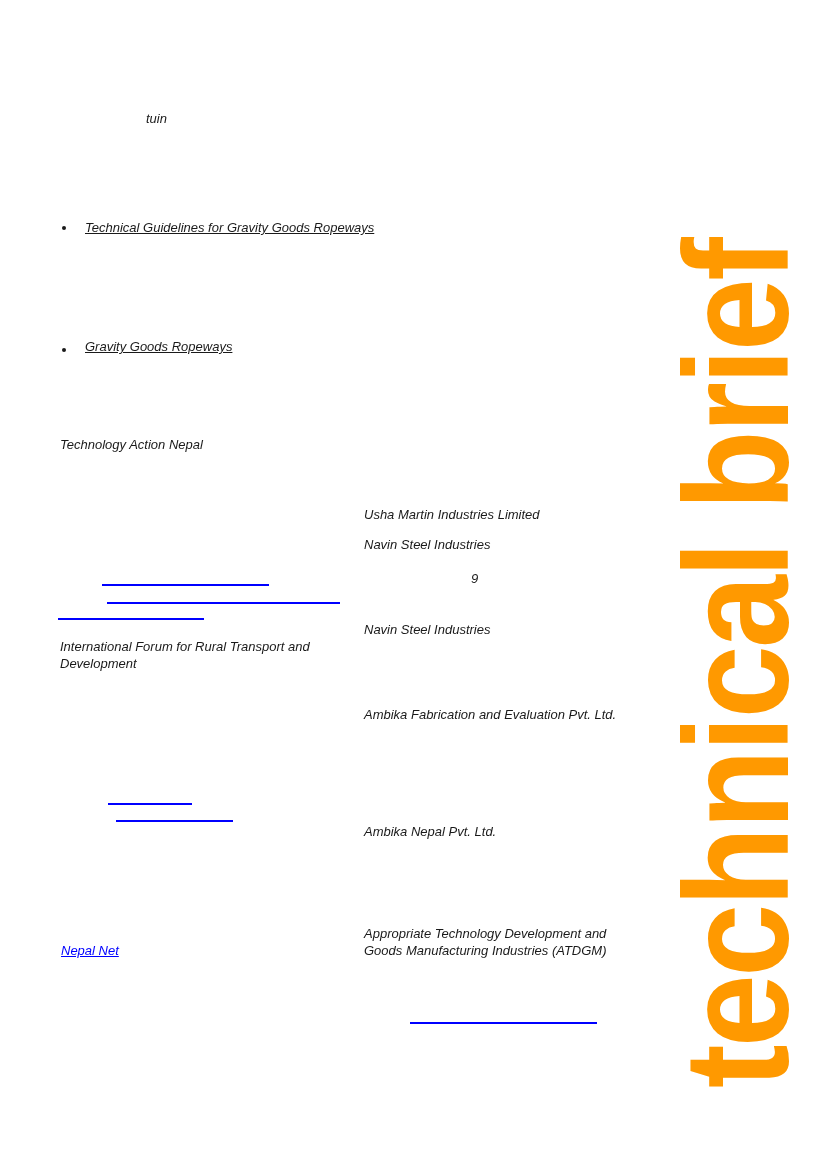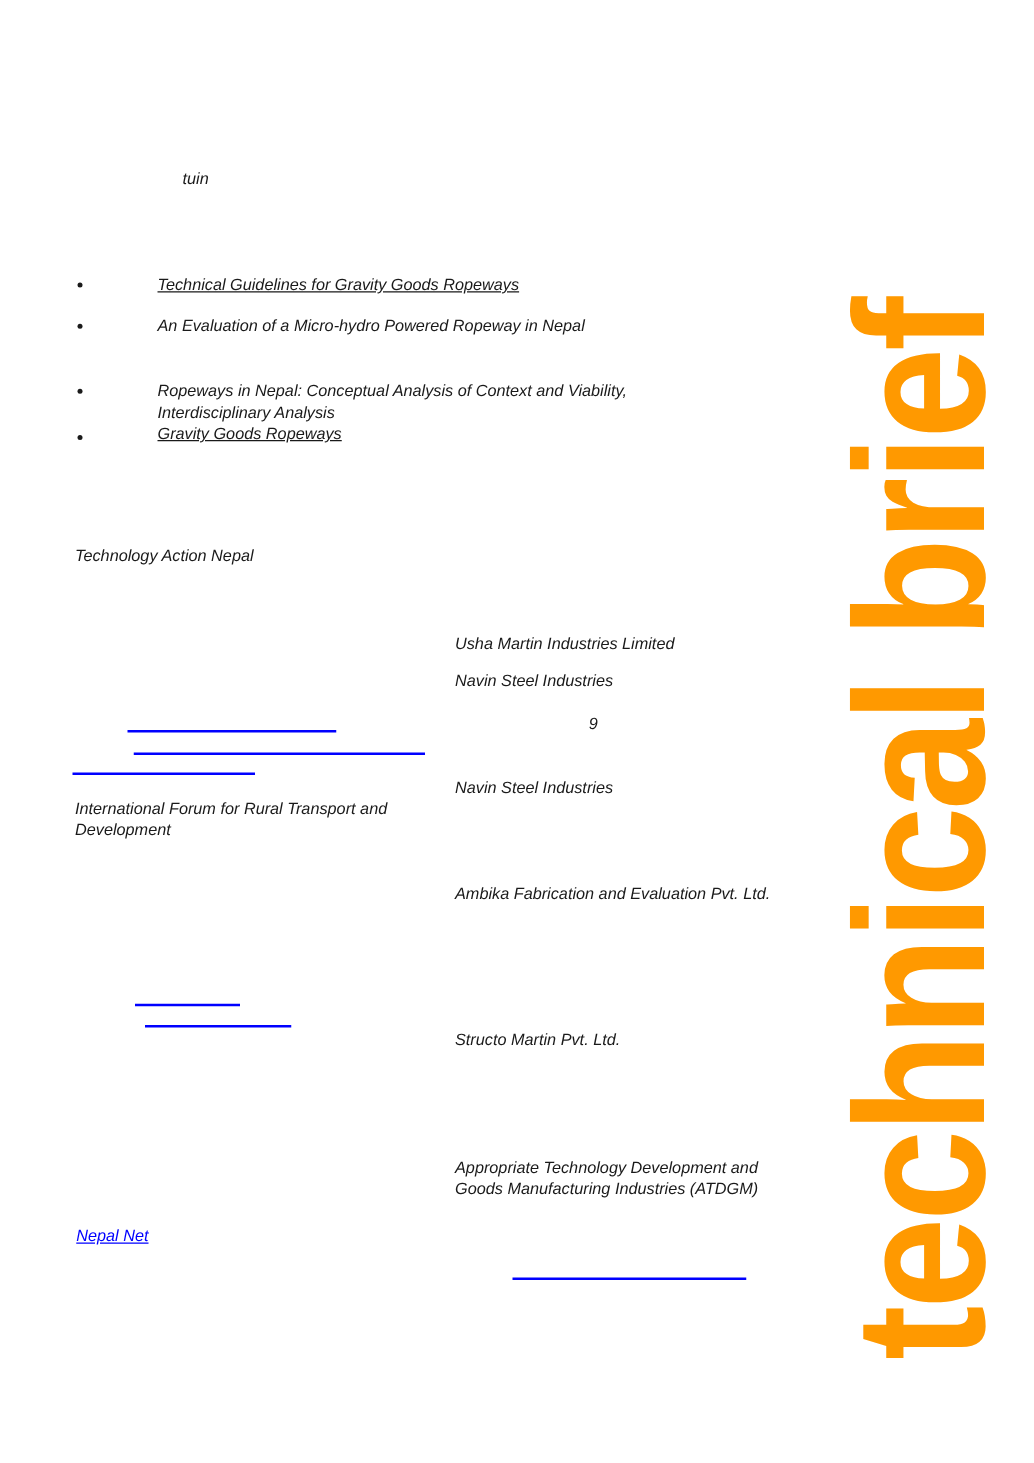--- a/index.html
+++ b/index.html
@@ -38,21 +38,20 @@
     background: #1a1a1a;
     margin-top: 7px;
     margin-right: 19px;
     flex-shrink: 0;
   }
   .bullet-text {
     font-style: italic;
     font-size: 13px;
     line-height: 17px;
     color: #1a1a1a;
-    margin-left: 41px;
   }
   .bare-underline {
     position: absolute;
     height: 2px;
     background: #0000FF;
     cursor: pointer;
   }
   .banner {
     position: absolute;
     left: 676px;
@@ -68,66 +67,58 @@
     letter-spacing: -3px;
     color: #FF9900;
     white-space: nowrap;
   }
 </style>
 </head>
 <body>
 
 <div class="page">
 
-  <div class="txt" style="left:146px; top:134px;">tuin</div>
+  <div class="txt" style="left:146px; top:110px;">tuin</div>
 
   <div class="bullet-row" style="top:219px;">
     <span class="bullet-dot"></span>
     <span class="bullet-text link">Technical Guidelines for Gravity Goods Ropeways</span>
   </div>
 
-  <div class="bullet-row" style="top:252px;">
-    <span class="bullet-dot"></span>
-    <span class="bullet-text">An Evaluation of a Micro-hydro Powered Ropeway in Nepal</span>
-  </div>
 
-  <div class="bullet-row" style="top:304px; width:530px;">
-    <span class="bullet-dot"></span>
-    <span class="bullet-text" style="max-width:510px;">Ropeways in Nepal: Conceptual Analysis of Context and Viability, Interdisciplinary Analysis</span>
-  </div>
 
   <div class="bullet-row" style="top:338px;align-items:center;">
     <span class="bullet-dot"></span>
     <span class="bullet-text link">Gravity Goods Ropeways</span>
   </div>
 
   <div class="txt" style="left:60px; top:436px;">Technology Action Nepal</div>
 
   <div class="bare-underline" style="left: 102px; top: 584px; width: 167px; background: rgb(0, 0, 255);"></div>
   <div class="bare-underline" style="left: 107px; top: 602px; width: 233px; background: rgb(0, 0, 255);"></div>
   <div class="bare-underline" style="left: 58px; top: 618px; width: 146px; background: rgb(0, 0, 255);"></div>
 
   <div class="txt" style="left:60px; top:638px; width:272px;">International Forum for Rural Transport and Development</div>
 
   <div class="bare-underline" style="left: 108px; top: 803px; width: 84px; background: rgb(0, 0, 255);"></div>
   <div class="bare-underline" style="left: 116px; top: 820px; width: 117px; background: rgb(0, 0, 255);"></div>
 
-  <div class="txt link" style="left:61px; top:980px;">Nepal Net</div>
+  <div class="txt link" style="left:61px; top:942px;">Nepal Net</div>
 
   <div class="txt" style="left:364px; top:469px;margin-top:37px;">Usha Martin Industries Limited</div>
 
   <div class="txt" style="left:364px; top:536px;">Navin Steel Industries</div>
 
   <div class="txt" style="left:471px; top:570px;">9</div>
 
   <div class="txt" style="left:364px; top:621px;">Navin Steel Industries</div>
 
   <div class="txt" style="left:364px; top:706px;">Ambika Fabrication and Evaluation Pvt. Ltd.</div>
 
-  <div class="txt" style="left:364px; top:823px;">Structo Martin Pvt. Ltd.</div>
+  <div class="txt" style="left:364px; top:823px;">Ambika Nepal Pvt. Ltd.</div>
 
   <div class="txt" style="left:364px; top:925px; width:258px;">Appropriate Technology Development and Goods Manufacturing Industries (ATDGM)</div>
 
   <div class="bare-underline" style="left: 410px; top: 1022px; width: 187px; background: rgb(0, 0, 255);"></div>
 
   <div class="banner" style="color: rgb(255, 153, 0);">technical brief</div>
 
 </div>
 
 </body></html>

